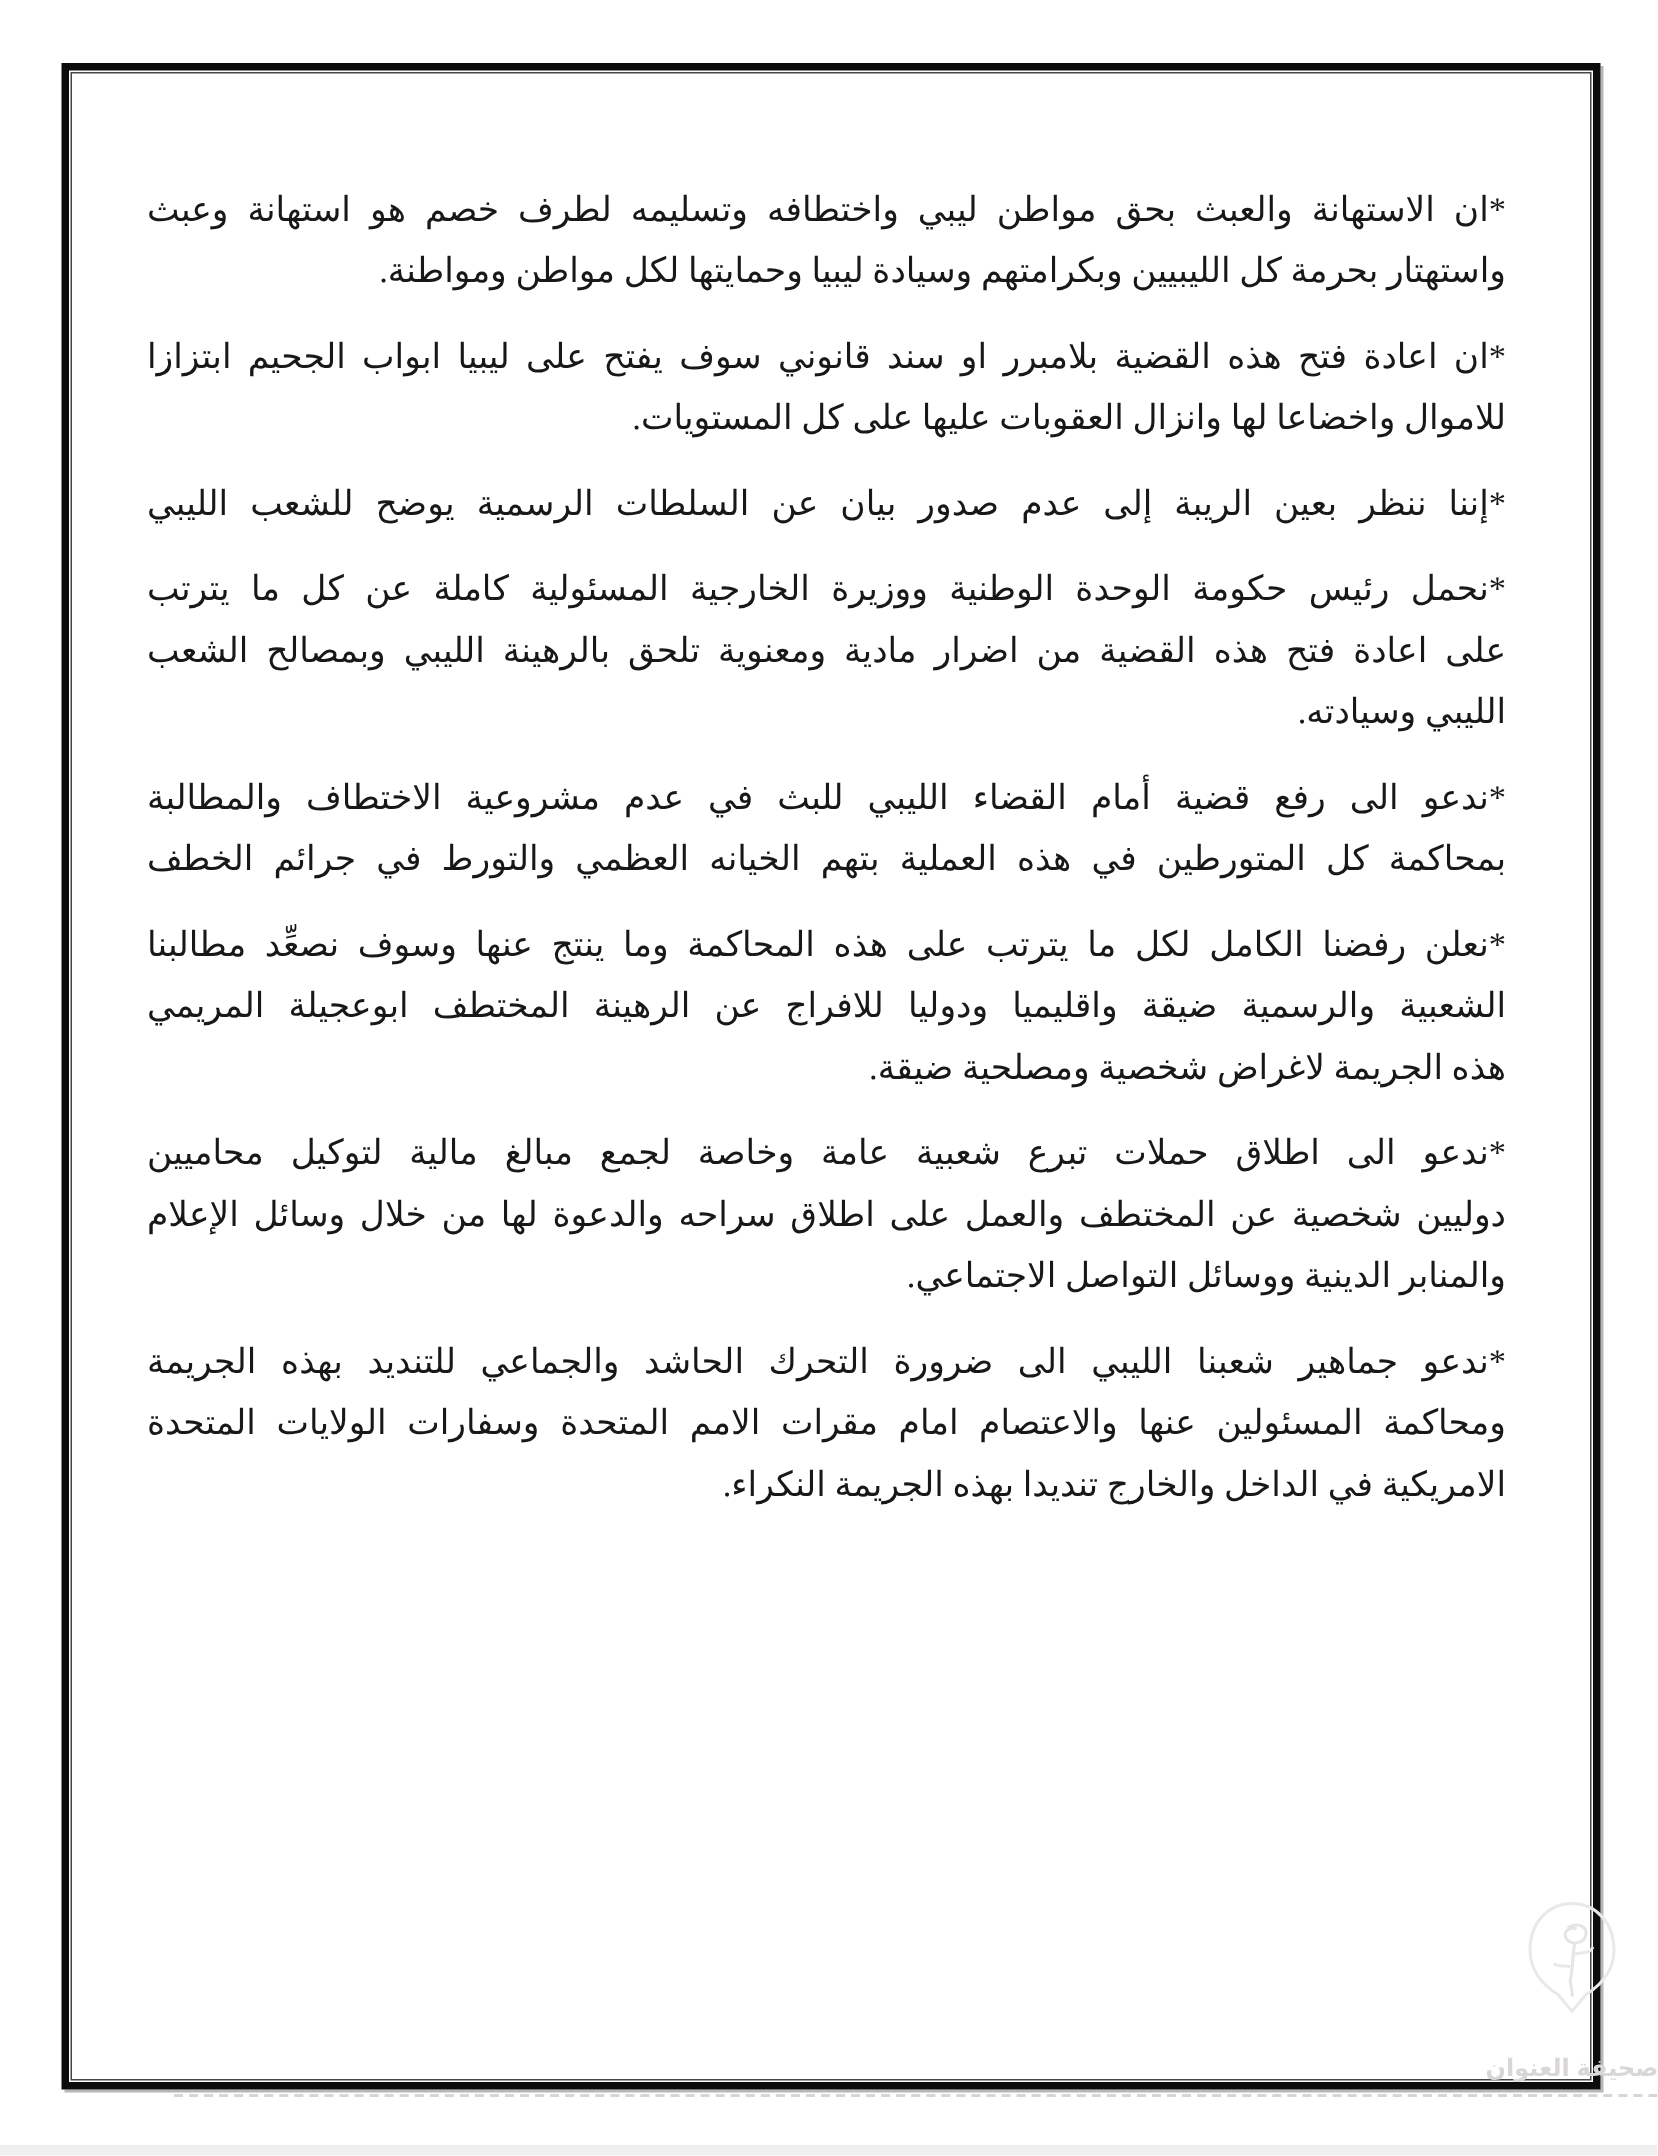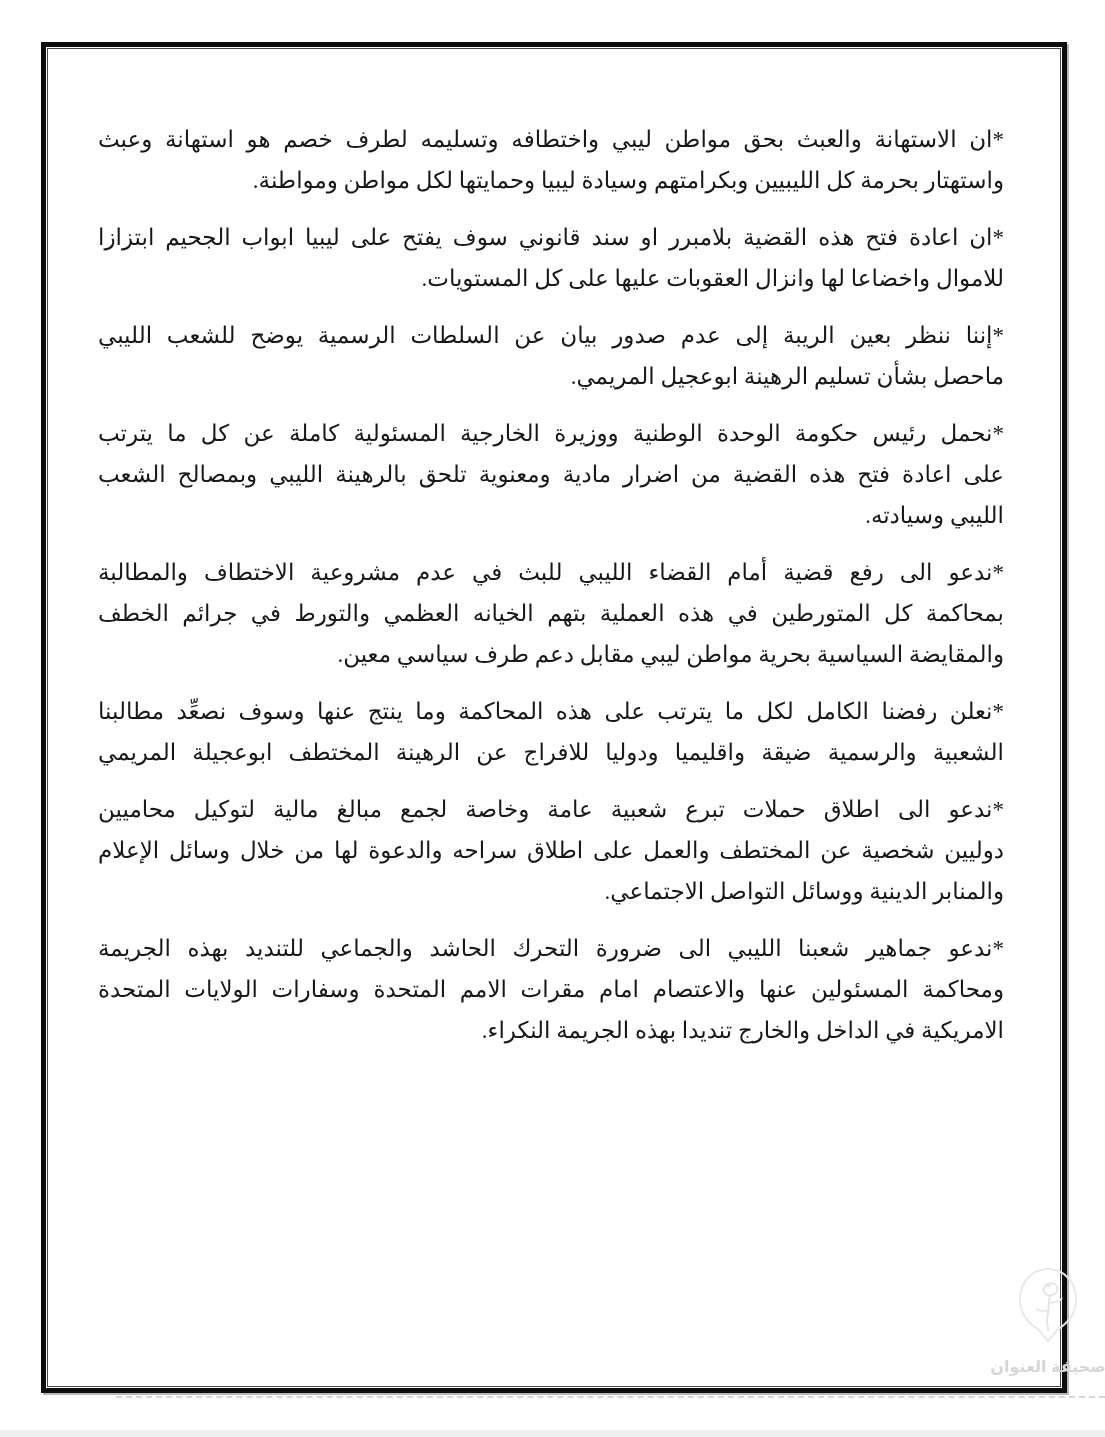--- a/index.html
+++ b/index.html
@@ -69,21 +69,21 @@
     width: 116px;
     text-align: center;
     z-index: 1;
     pointer-events: none;
   }
   .wm-logo {
     display: block;
     margin: 0 auto;
   }
   .wm-text {
-    margin-top: 6px;
+    margin-top: 18px;
     direction: rtl;
     font-family: "Liberation Sans", "DejaVu Sans", sans-serif;
     font-weight: bold;
     font-size: 16px;
     color: #d9d6d6;
     letter-spacing: 1px;
     white-space: nowrap;
   }
   
   .scan-dash {
@@ -116,35 +116,34 @@
     <p class="para">
           <span class="line">*ان الاستهانة والعبث بحق مواطن ليبي واختطافه وتسليمه لطرف خصم هو استهانة وعبث</span>
           <span class="line last">واستهتار بحرمة كل الليبيين وبكرامتهم وسيادة ليبيا وحمايتها لكل مواطن ومواطنة.</span>
         </p>
         <p class="para">
           <span class="line">*ان اعادة فتح هذه القضية بلامبرر او سند قانوني سوف يفتح على ليبيا ابواب الجحيم ابتزازا</span>
           <span class="line last">للاموال واخضاعا لها وانزال العقوبات عليها على كل المستويات.</span>
         </p>
         <p class="para">
           <span class="line">*إننا ننظر بعين الريبة إلى عدم صدور بيان عن السلطات الرسمية يوضح للشعب الليبي</span>
-          <span class="line last">ماحصل بشأن تسليم الرهينة ابوعجيل المريمي.</span>
         </p>
         <p class="para">
           <span class="line">*نحمل رئيس حكومة الوحدة الوطنية ووزيرة الخارجية المسئولية كاملة عن كل ما يترتب</span>
           <span class="line">على اعادة فتح هذه القضية من اضرار مادية ومعنوية تلحق بالرهينة الليبي وبمصالح الشعب</span>
           <span class="line last">الليبي وسيادته.</span>
         </p>
         <p class="para">
           <span class="line">*ندعو الى رفع قضية أمام القضاء الليبي للبث في عدم مشروعية الاختطاف والمطالبة</span>
           <span class="line">بمحاكمة كل المتورطين في هذه العملية بتهم الخيانه العظمي والتورط في جرائم الخطف</span>
-          <span class="line last">والمقايضة السياسية بحرية مواطن ليبي مقابل دعم طرف سياسي معين.</span>
         </p>
         <p class="para">
           <span class="line">*نعلن رفضنا الكامل لكل ما يترتب على هذه المحاكمة وما ينتج عنها وسوف نصعِّد مطالبنا</span>
           <span class="line">الشعبية والرسمية ضيقة واقليميا ودوليا للافراج عن الرهينة المختطف ابوعجيلة المريمي</span>
+          <span class="line last">هذه الجريمة لاغراض شخصية ومصلحية ضيقة.</span>
         </p>
         <p class="para">
           <span class="line">*ندعو الى اطلاق حملات تبرع شعبية عامة وخاصة لجمع مبالغ مالية لتوكيل محاميين</span>
           <span class="line">دوليين شخصية عن المختطف والعمل على اطلاق سراحه والدعوة لها من خلال وسائل الإعلام</span>
           <span class="line last">والمنابر الدينية ووسائل التواصل الاجتماعي.</span>
         </p>
         <p class="para">
           <span class="line">*ندعو جماهير شعبنا الليبي الى ضرورة التحرك الحاشد والجماعي للتنديد بهذه الجريمة</span>
           <span class="line">ومحاكمة المسئولين عنها والاعتصام امام مقرات الامم المتحدة وسفارات الولايات المتحدة</span>
           <span class="line last">الامريكية في الداخل والخارج تنديدا بهذه الجريمة النكراء.</span>

